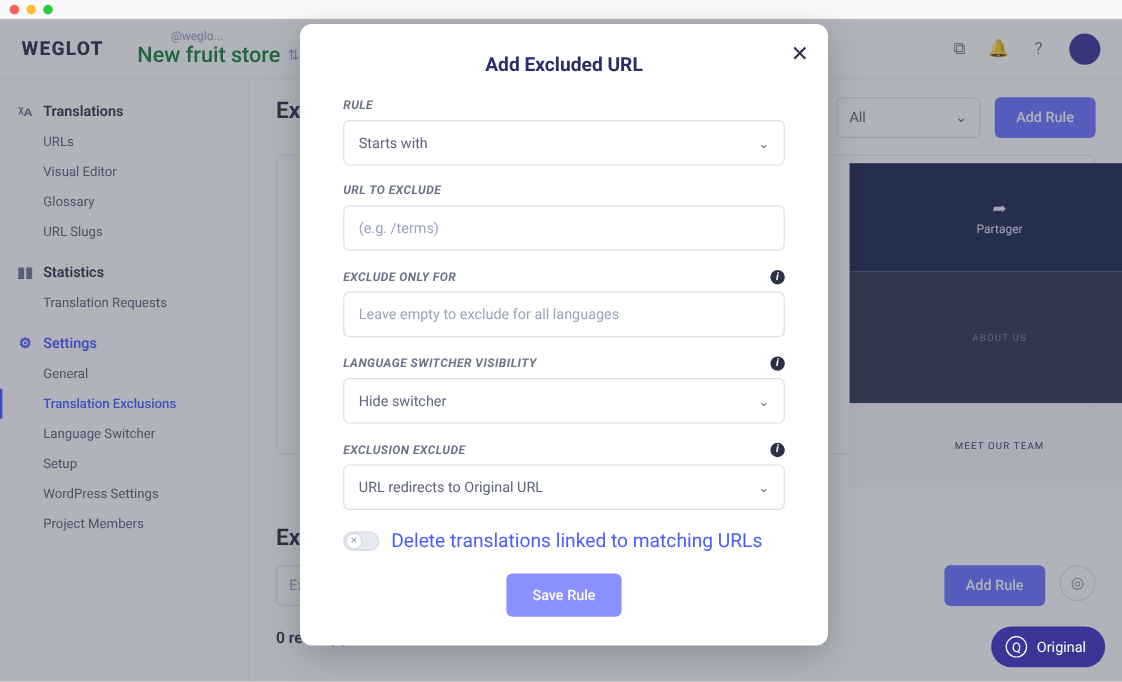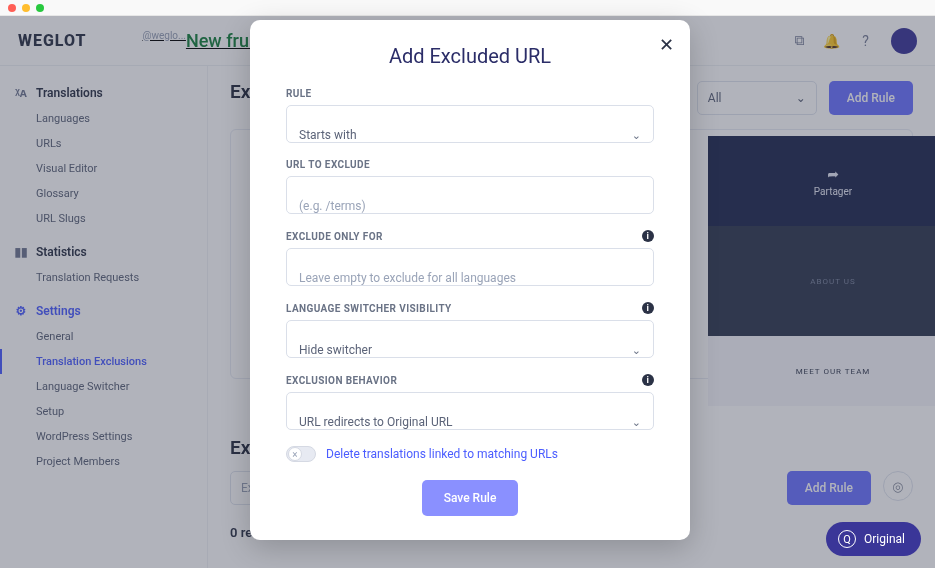--- a/index.html
+++ b/index.html
@@ -36,48 +36,48 @@
 .preview-mid { flex:1; background:#2f3950; display:flex; align-items:center; justify-content:center; color:#7b859d; font-size:8px; letter-spacing:1px; }
 .preview-bot { height:70px; background:#f5f6fa; display:flex; align-items:center; justify-content:center; font-size:8px; color:#3a4055; letter-spacing:1px; }
 .section2 { position:absolute; top:370px; left:22px; right:22px; }
 .row2 { display:flex; align-items:center; gap:12px; }
 .fakeinput { height:34px; border:1px solid #dfe4ee; border-radius:5px; padding:0 10px; font-size:12px; color:#9aa4b8; background:#fff; display:flex; align-items:center; }
 .circ { width:30px; height:30px; border-radius:50%; border:1px solid #dfe4ee; display:flex; align-items:center; justify-content:center; color:#898f9f; font-size:13px; }
 .results { margin-top:20px; font-size:13px; font-weight:600; color:#2b3246; }
 .overlay { position:absolute; inset:0; background:rgba(51,56,77,0.38); z-index:10; }
 .modal { position:absolute; top:4px; left:250px; width:440px; background:#fff; border-radius:10px; box-shadow:0 8px 30px rgba(0,0,0,0.2); z-index:20; padding:24px 36px 24px; }
 .modal-x { position:absolute; top:14px; right:16px; font-size:18px; color:#2b3246; cursor:pointer; font-weight:400; }
-.modal-title { text-align:center; font-size:20px; font-weight:400; color:#2b2d68; margin-bottom:20px; }
-.mlabel { font-size:10px; font-weight:700; color:#6a7386; letter-spacing:0.4px; margin-bottom:6px; display:flex; align-items:flex-end; justify-content:space-between; }
+.modal-title { text-align:center; font-size:16px; font-weight:700; color:#2b2d68; margin-bottom:20px; }
+.mlabel { font-size:10px; font-weight:700; color:#6a7386; letter-spacing:0.4px; margin-bottom:6px; display:flex; align-items:flex-end; justify-content:space-between;font-style:italic; }
 .mlabel .info { width:12px; height:12px; border-radius:50%; background:#2b3246; color:#fff; font-size:9px; display:flex; align-items:center; justify-content:center; }
-.mselect, .minput { width:100%; height:38px; border:1px solid #dadfe9; border-radius:5px; padding:0 12px; font-size:12px; color:#5c6479; background:#fff; display:flex; align-items:flex-end; justify-content:space-between; margin-bottom:16px; }
+.mselect, .minput { width:100%; height:38px; border:1px solid #dadfe9; border-radius:5px; padding:0 12px; font-size:12px; color:#5c6479; background:#fff; display:flex; align-items:center; justify-content:space-between; margin-bottom:16px; }
 .minput input { border:none; outline:none; width:100%; font-size:12px; color:#5c6479; background:transparent; }
 .minput input::placeholder { color:#9aa4b8; }
 .chev { color:#6a7386; font-size:11px; }
-.toggle-row { display:flex; align-items:center; gap:10px; font-size:12px; color:#4b5dff; margin-bottom:18px; }
+.toggle-row { display:flex; align-items:center; gap:10px; font-size:16px; color:#4b5dff; margin-bottom:18px; }
 .toggle { width:30px; height:16px; border-radius:10px; background:#e7eaf2; position:relative; cursor:pointer; border:1px solid #d5d9e3; }
 .toggle::after { content:'×'; position:absolute; top:0; left:1px; width:14px; height:14px; border-radius:50%; background:#fff; color:#9aa4b8; font-size:10px; display:flex; align-items:center; justify-content:center; border:1px solid #d5d9e3; box-sizing:border-box; }
 .modal-save { display:block; margin:0 auto; height:36px; padding:0 22px; border:none; border-radius:5px; background:#8a90ff; color:#fff; font-size:12px; font-weight:500; cursor:pointer; }
 .support { position:absolute; bottom:12px; right:14px; background:#3a3698; color:#fff; border-radius:22px; padding:8px 16px 8px 12px; display:flex; align-items:center; gap:8px; font-size:12px; z-index:30; cursor:pointer; }
 .support .sic { width:18px; height:18px; border:1.5px solid #fff; border-radius:50%; display:flex; align-items:center; justify-content:center; font-size:11px; }
 </style>
 </head>
 <body>
 
 <div class="chrome">
   <div class="dot red"></div>
   <div class="dot yel"></div>
   <div class="dot grn"></div>
 </div>
 
 <div class="app">
 
   <div class="topbar">
     <div class="logo">WEGLOT</div>
-    <div style="display:flex;margin-left:28px;text-decoration:underline;">
+    <div style="display:flex;flex-direction:column;margin-left:28px;">
       <div class="proj">@weglo...</div>
       <div style="display:flex;align-items:center;">
         <div class="projname">New fruit store</div>
         <div class="swap">⇅</div>
       </div>
     </div>
     <div class="navcenter">
       <span>Overview</span>
       <span>Projects</span>
       <span>Billing</span>
@@ -90,21 +90,20 @@
     </div>
   </div>
 
   <div class="content">
 
     <div class="sidebar">
       <div class="sb-hd">
           <span class="ic">ᵡᴀ</span>
           <span>Translations</span>
         </div>
-      <div class="sb-item">Languages</div>
       <div class="sb-item">URLs</div>
       <div class="sb-item">Visual Editor</div>
       <div class="sb-item">Glossary</div>
       <div class="sb-item">URL Slugs</div>
 
       <div class="sb-hd" style="margin-top:8px;">
           <span class="ic">▮▮</span>
           <span>Statistics</span>
         </div>
       <div class="sb-item">Translation Requests</div>
@@ -191,21 +190,21 @@
     <div class="mlabel">
         <span>LANGUAGE SWITCHER VISIBILITY</span>
         <span class="info">i</span>
       </div>
     <div class="mselect">
         <span>Hide switcher</span>
         <span class="chev">⌄</span>
       </div>
 
     <div class="mlabel">
-        <span>EXCLUSION BEHAVIOR</span>
+        <span>EXCLUSION EXCLUDE</span>
         <span class="info">i</span>
       </div>
     <div class="mselect">
         <span>URL redirects to Original URL</span>
         <span class="chev">⌄</span>
       </div>
 
     <div class="toggle-row">
       <div class="toggle"></div>
       <span>Delete translations linked to matching URLs</span>

